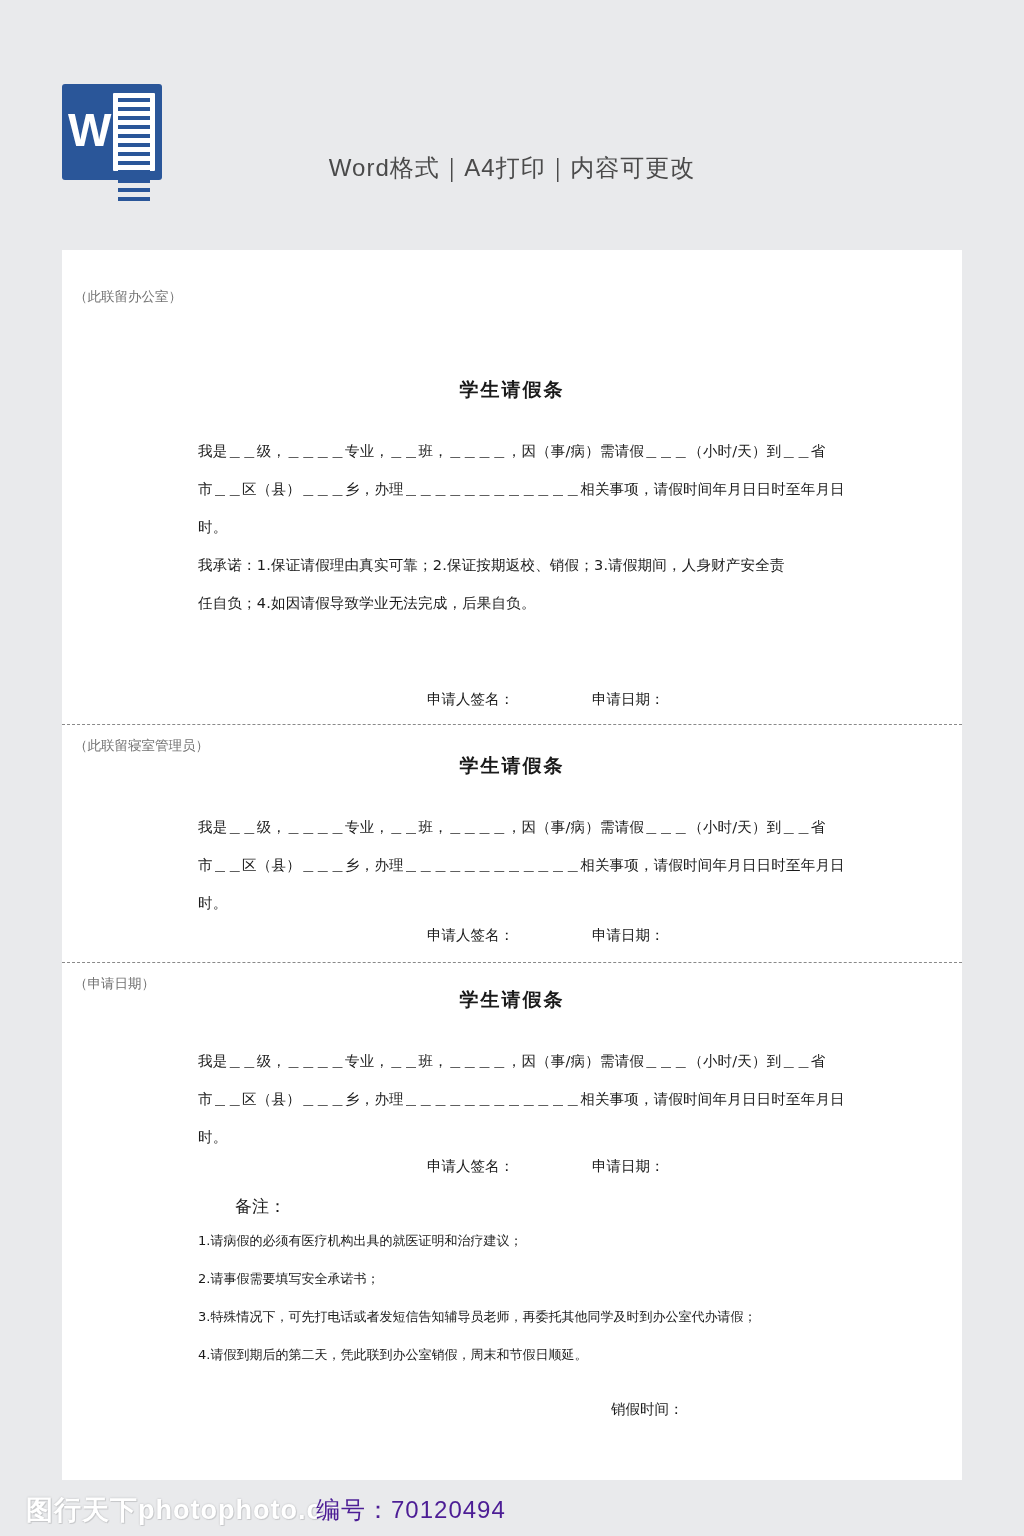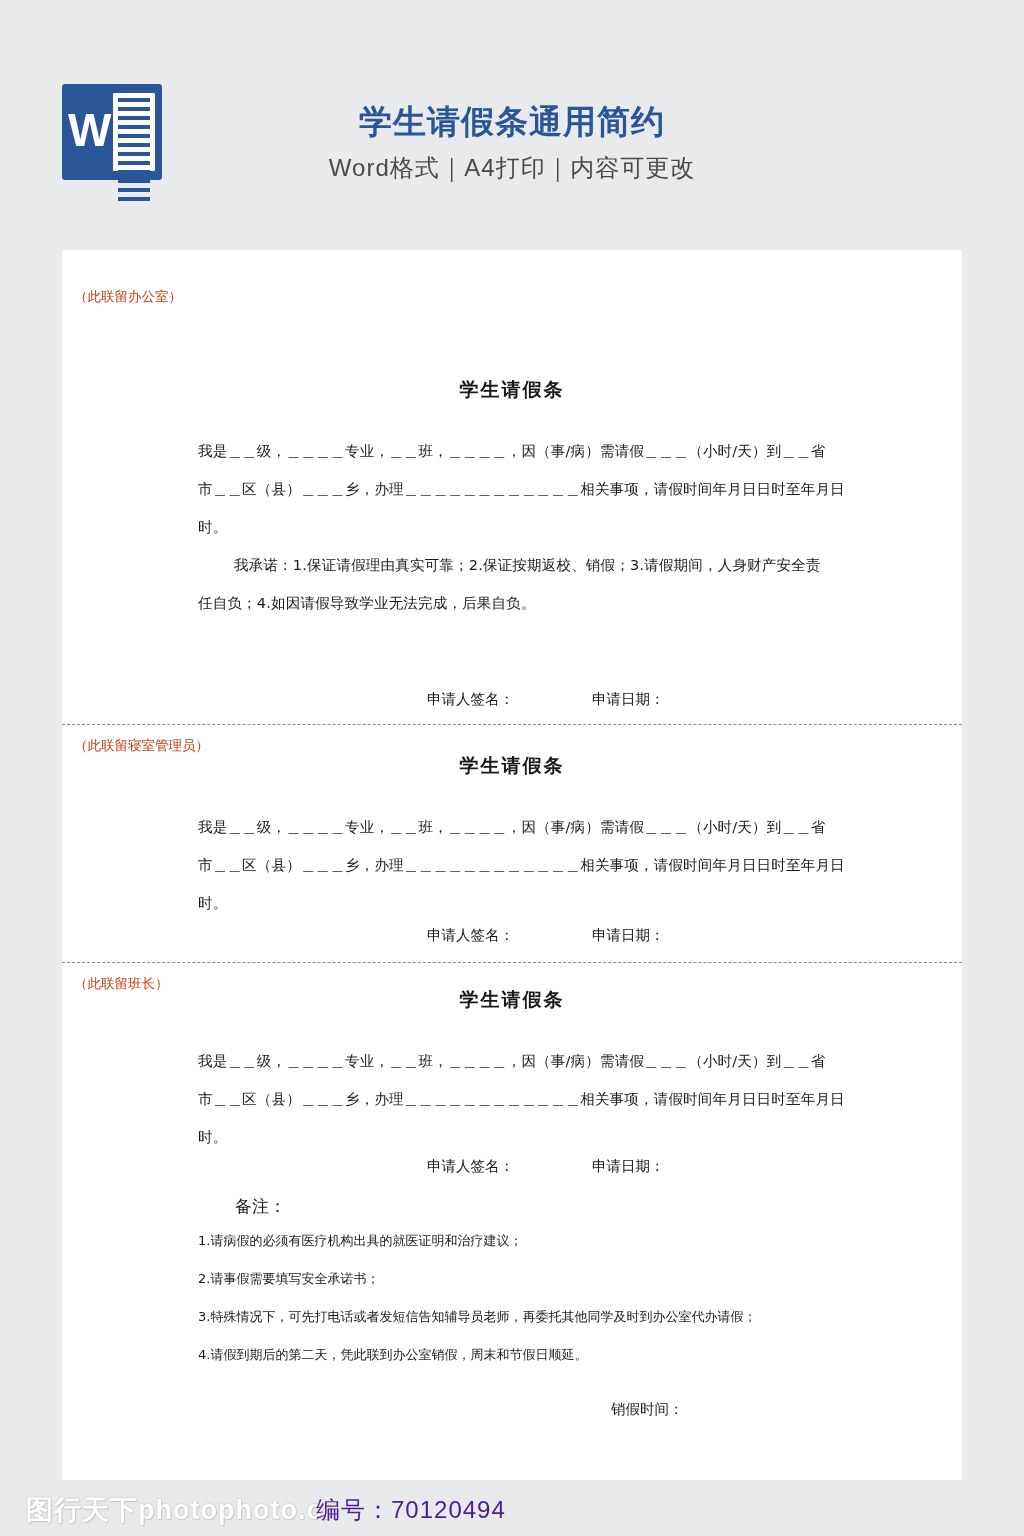--- a/index.html
+++ b/index.html
@@ -94,21 +94,21 @@
   }
   .cut-line {
     position: absolute;
     left: 0;
     width: 900px;
     border-top: 1px dashed #8a8a8a;
   }
   .copy-tag {
     position: absolute;
     font-size: 13.5px;
-    color: #c2410c;
+    color: #737373;
     white-space: nowrap;
   }
   .form-title {
     position: absolute;
     left: 0;
     width: 900px;
     text-align: center;
     font-size: 19px;
     font-weight: bold;
     letter-spacing: 2px;
@@ -182,54 +182,53 @@
           <i></i>
           <i></i>
           <i></i>
           <i></i>
           <i></i>
           <i></i>
           <i></i>
           <i></i>
       </div>
     </div>
-    <div class="header-title">学生请假条通用简约</div>
     <div class="header-sub">Word格式｜A4打印｜内容可更改</div>
   </div>
 
   <div class="sheet">
     <div class="sheet-inner">
 
       <div class="copy-tag" style="left:12px; top:38px;">（此联留办公室）</div>
       <div class="form-title" style="top:127px;">学生请假条</div>
 
       <div class="body-line" style="left:136px; top:182px;">我是＿＿级，＿＿＿＿专业，＿＿班，＿＿＿＿，因（事/病）需请假＿＿＿（小时/天）到＿＿省</div>
       <div class="body-line" style="left:136px; top:220px;">市＿＿区（县）＿＿＿乡，办理＿＿＿＿＿＿＿＿＿＿＿＿相关事项，请假时间年月日日时至年月日</div>
       <div class="body-line" style="left:136px; top:258px;">时。</div>
-      <div class="body-line" style="left:136px; top:296px;margin-left:36px;">我承诺：1.保证请假理由真实可靠；2.保证按期返校、销假；3.请假期间，人身财产安全责</div>
+      <div class="body-line" style="left:136px; top:296px;">我承诺：1.保证请假理由真实可靠；2.保证按期返校、销假；3.请假期间，人身财产安全责</div>
       <div class="body-line" style="left:136px; top:334px;">任自负；4.如因请假导致学业无法完成，后果自负。</div>
 
       <div class="sign-line" style="left:365px; top:440px;">申请人签名：</div>
       <div class="sign-line" style="left:530px; top:440px;">申请日期：</div>
 
       <div class="cut-line" style="top:474px;"></div>
 
       <div class="copy-tag" style="left:12px; top:487px;text-align:center;">（此联留寝室管理员）</div>
       <div class="form-title" style="top:503px;">学生请假条</div>
 
       <div class="body-line" style="left:136px; top:558px;">我是＿＿级，＿＿＿＿专业，＿＿班，＿＿＿＿，因（事/病）需请假＿＿＿（小时/天）到＿＿省</div>
       <div class="body-line" style="left:136px; top:596px;">市＿＿区（县）＿＿＿乡，办理＿＿＿＿＿＿＿＿＿＿＿＿相关事项，请假时间年月日日时至年月日</div>
       <div class="body-line" style="left:136px; top:634px;">时。</div>
 
       <div class="sign-line" style="left:365px; top:676px;">申请人签名：</div>
       <div class="sign-line" style="left:530px; top:676px;">申请日期：</div>
 
       <div class="cut-line" style="top:712px;"></div>
 
-      <div class="copy-tag" style="left:12px; top:725px;">（此联留班长）</div>
+      <div class="copy-tag" style="left:12px; top:725px;">（申请日期）</div>
       <div class="form-title" style="top:737px;">学生请假条</div>
 
       <div class="body-line" style="left:136px; top:792px;">我是＿＿级，＿＿＿＿专业，＿＿班，＿＿＿＿，因（事/病）需请假＿＿＿（小时/天）到＿＿省</div>
       <div class="body-line" style="left:136px; top:830px;">市＿＿区（县）＿＿＿乡，办理＿＿＿＿＿＿＿＿＿＿＿＿相关事项，请假时间年月日日时至年月日</div>
       <div class="body-line" style="left:136px; top:868px;">时。</div>
 
       <div class="sign-line" style="left:365px; top:907px;">申请人签名：</div>
       <div class="sign-line" style="left:530px; top:907px;">申请日期：</div>
 
       <div class="note-head" style="left:136px; top:945px;">备注：</div>

